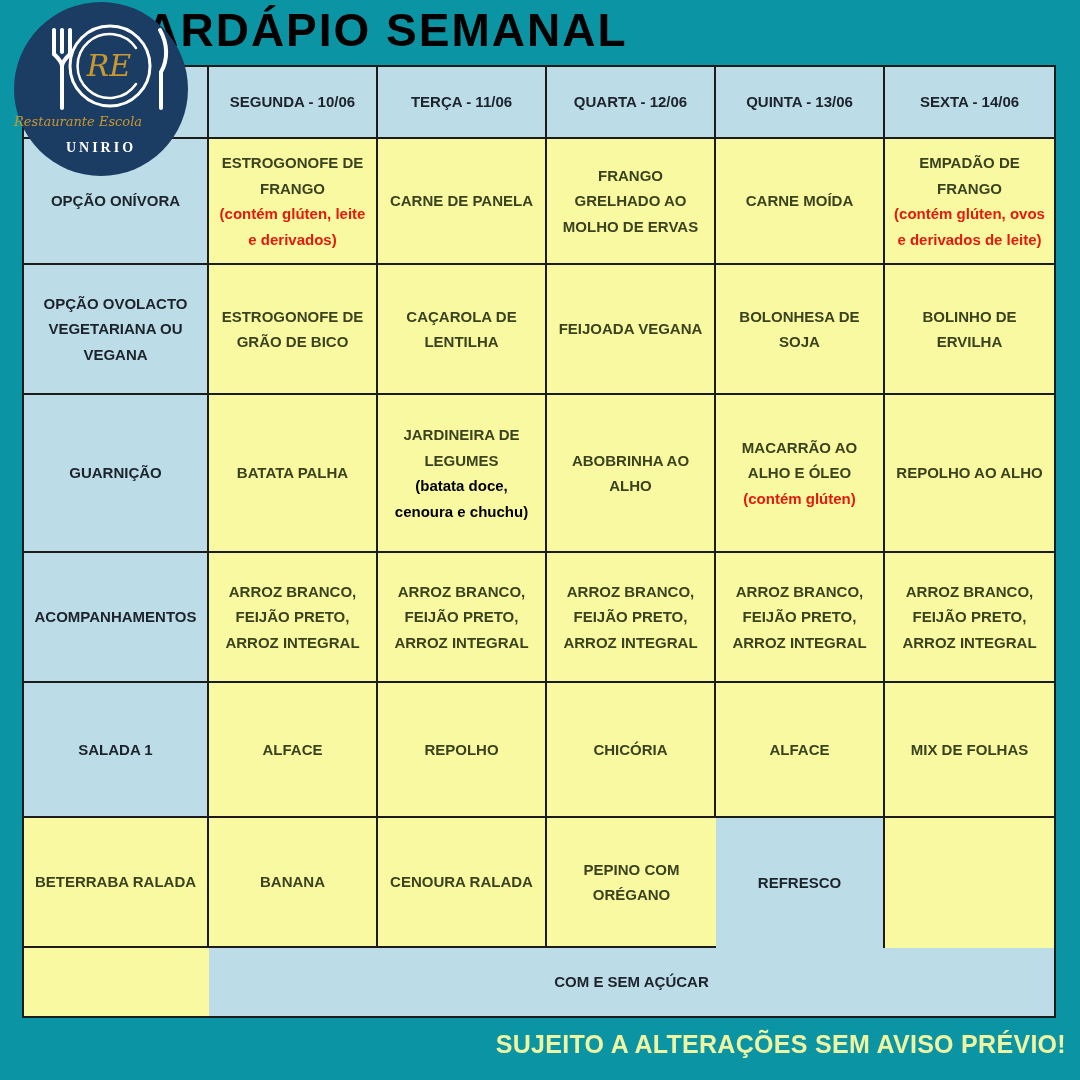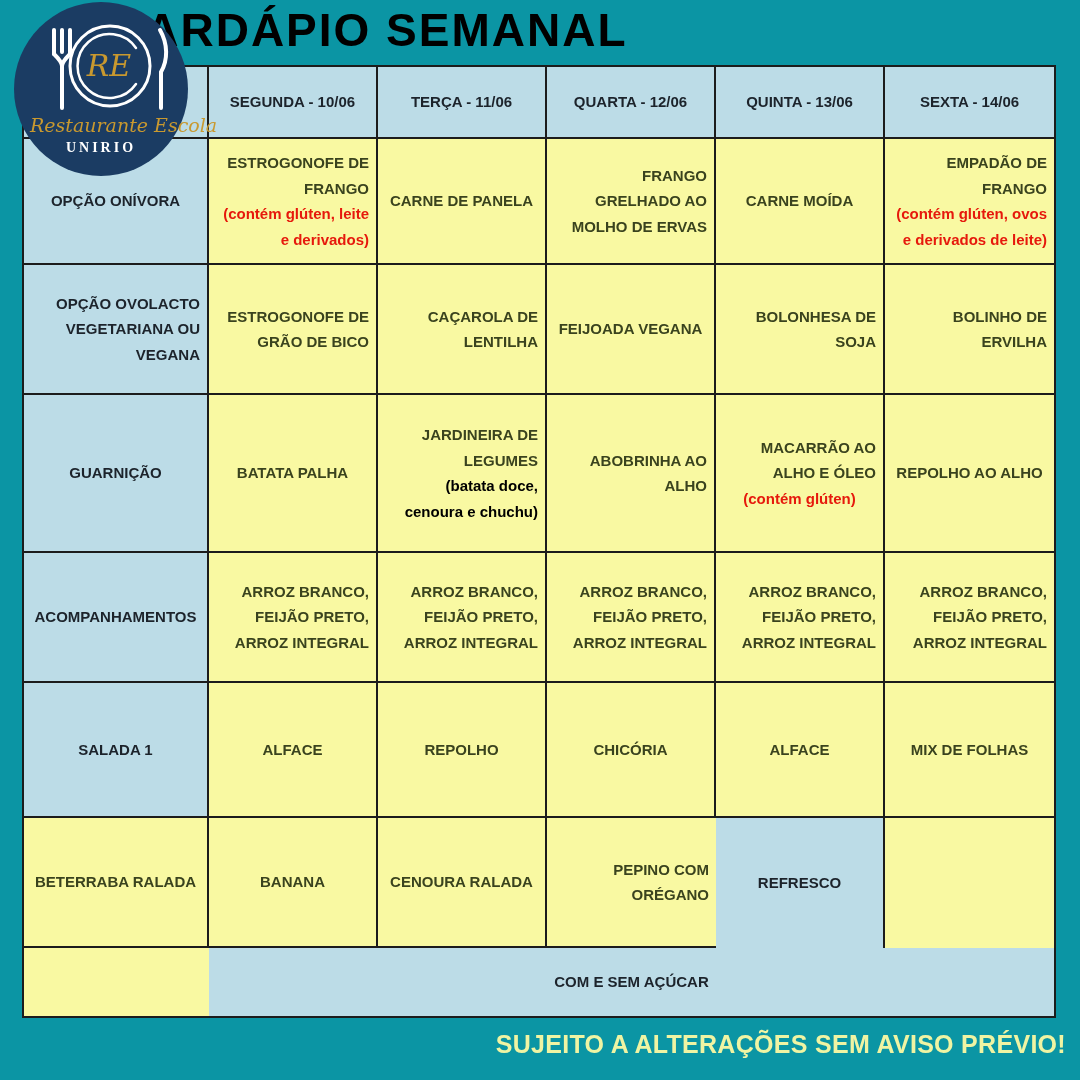--- a/index.html
+++ b/index.html
@@ -21,21 +21,21 @@
     grid-template-columns:185px repeat(5,1fr);
     grid-template-rows:72px 126px 130px 158px 130px 135px 130px 1fr;
     border:2px solid #1c1c1c;
     background:#F9F9A2;
   }
   .cell{
     border-right:2px solid #1c1c1c;
     border-bottom:2px solid #1c1c1c;
     display:flex;flex-direction:column;
     align-items:center;justify-content:center;
-    text-align:right;
+    text-align:center;
     padding:4px 7px;
     font-size:15px;font-weight:bold;
     line-height:1.7;
     color:#3A431E;
     background:#F9F9A2;
   }
   .cell.blue{background:#BCDCE7;color:#1C232B;}
   .cell.last-col{border-right:none;}
   .cell.last-row{border-bottom:none;}
   .cell .sub{font-weight:bold;color:#000000;}
@@ -47,23 +47,23 @@
     position:absolute;left:14px;top:2px;width:174px;height:174px;
     border-radius:50%;background:#1B3C63;z-index:5;
   }
   .logo svg{position:absolute;left:0;top:0;}
   .logo .re{
     position:absolute;left:0;top:46px;width:190px;text-align:center;
     font-family:"DejaVu Serif",serif;font-style:italic;
     font-size:30px;color:#C9992F;
   }
   .logo .script{
-    position:absolute;left:0;top:112px;width:174px;text-align:right;
+    position:absolute;left:0;top:112px;width:174px;text-align:left;
     font-family:"DejaVu Serif",serif;font-style:italic;
-    font-size:19px;color:#C9992F;white-space:nowrap;margin-left:16px;
+    font-size:13px;color:#C9992F;white-space:nowrap;
   }
   .logo .org{
     position:absolute;left:0;top:138px;width:174px;text-align:center;
     font-family:"Liberation Serif",serif;font-weight:600;
     font-size:14px;letter-spacing:3px;color:#ffffff;
   }
   
   .footer-note{
     position:absolute;right:14px;top:1030px;
     font-size:25px;font-weight:800;letter-spacing:0.3px;

